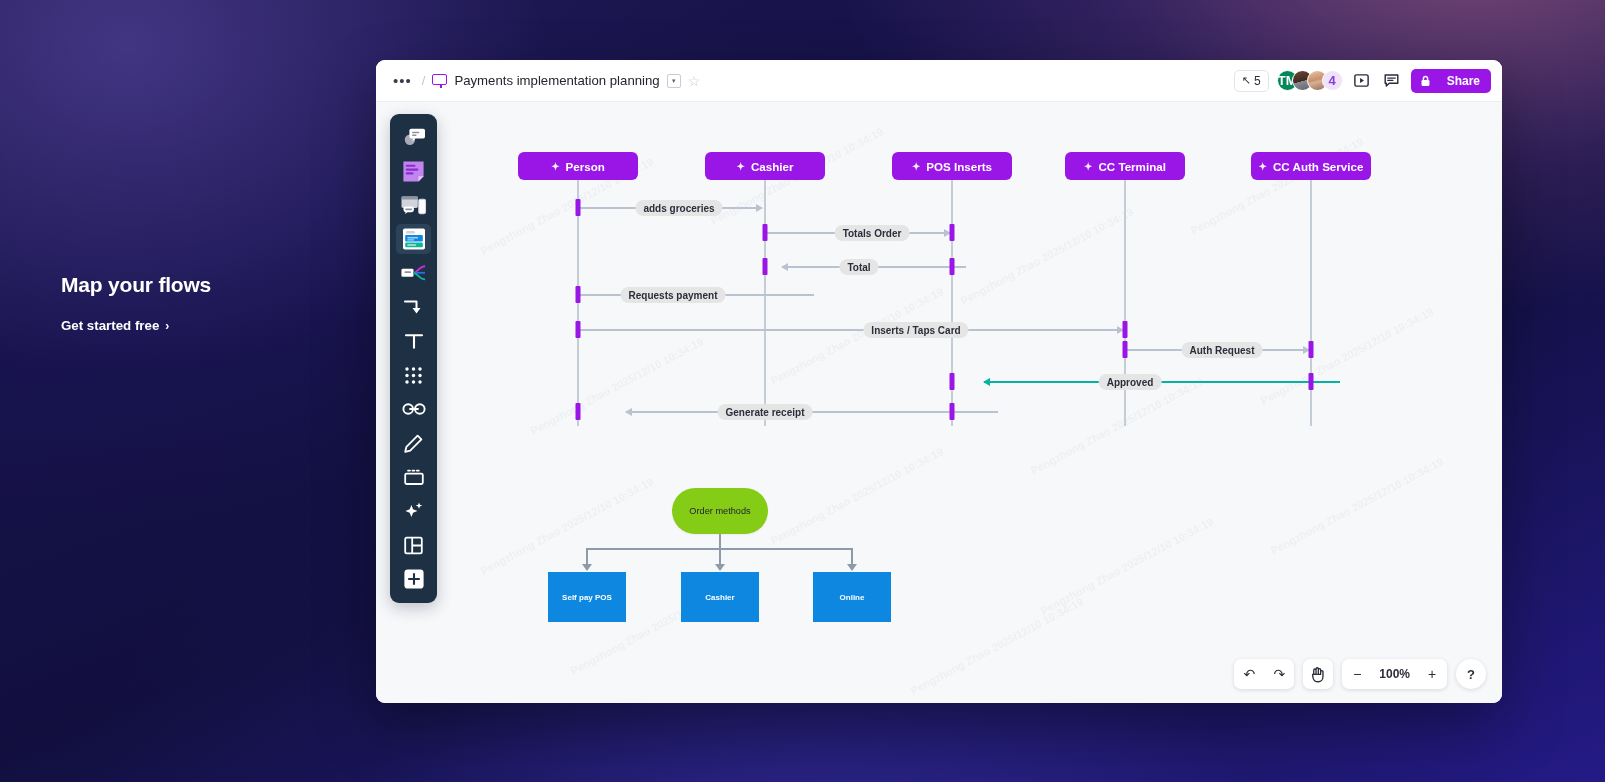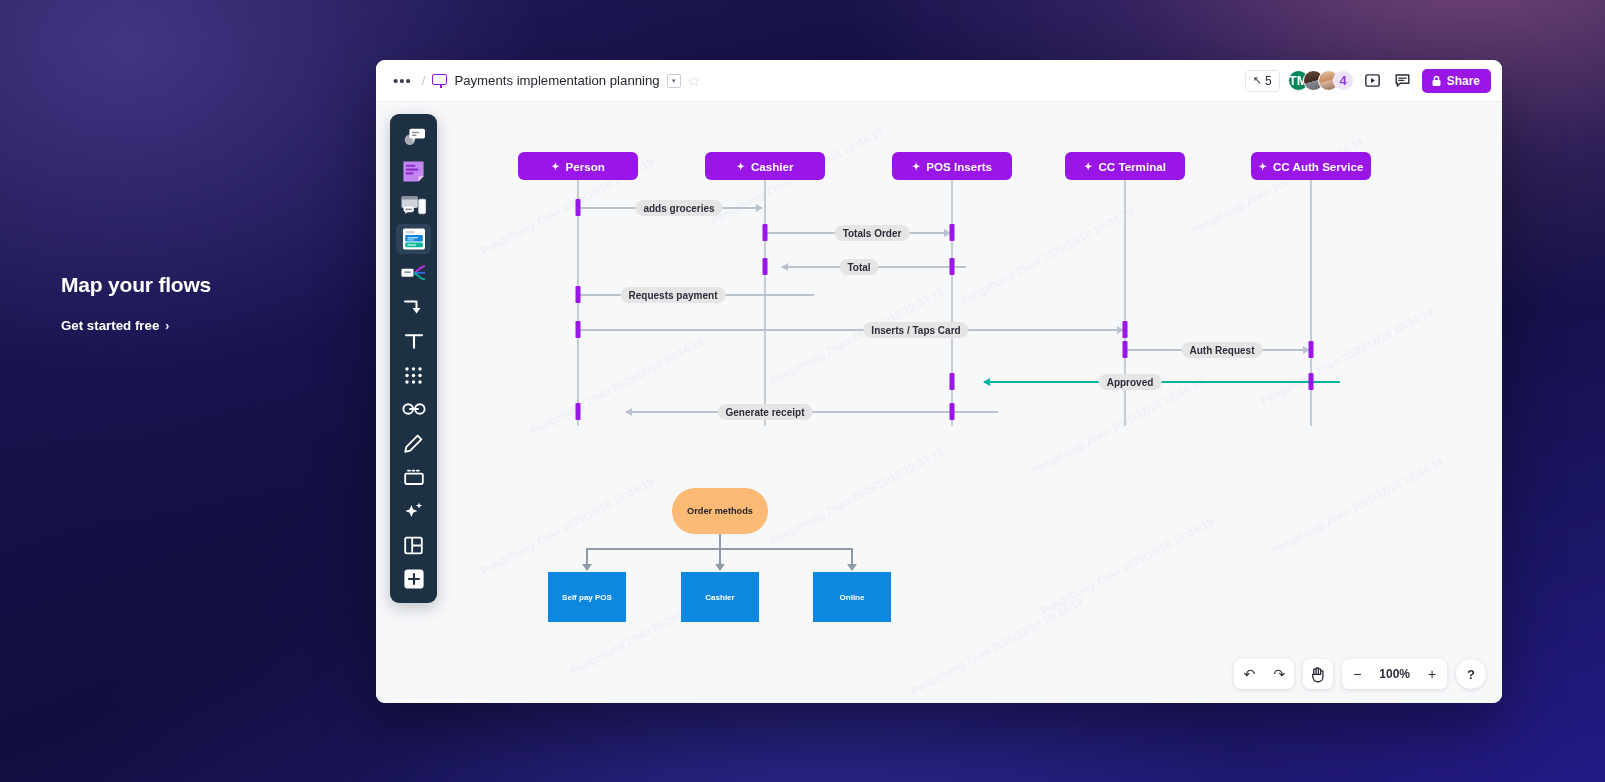--- a/index.html
+++ b/index.html
@@ -50,21 +50,21 @@
   .cursor-pill .arr { font-size: 11px; }
   .avatars { display: flex; align-items: center; }
   .av { width: 21px; height: 21px; border-radius: 50%; border: 1.6px solid #fff; margin-left: -6px;
         font-size: 13px; font-weight: 700; color: #fff; display: flex; align-items: center; justify-content: center; }
   .av:first-child { margin-left: 0; }
   .av-tm { background: #00875A; }
   .av-p1 { background: linear-gradient(165deg,#6b4a38 0%,#3f2a20 52%,#8a8d95 53%,#5c6069 100%); }
   .av-p2 { background: linear-gradient(165deg,#e6c9a8 0%,#c98f6a 45%,#d8b098 55%,#8f6a52 100%); }
   .av-more { background: #efe3fb; color: #8a3fd1; }
   .ico-btn { width: 22px; height: 22px; display: flex; align-items: center; justify-content: center; cursor: pointer; }
-  .share-btn { display: flex; align-items: center; gap: 5px; background: #9A16E6; color: #fff;
+  .share-btn { display: flex; align-items: center; gap: 16px; background: #9A16E6; color: #fff;
                font-size: 12px; font-weight: 600; border-radius: 5px; padding: 5px 11px 5px 9px; cursor: pointer; }
 
   
   .body { flex: 1; display: flex; position: relative; background: #f7f8fa; }
 
   
   .rail { position: absolute; left: 14px; top: 12px; width: 47px; background: #1E3044; border-radius: 9px;
           padding: 8px 0 9px; display: flex; flex-direction: column; align-items: center; gap: 4px; z-index: 4;
           box-shadow: 0 5px 16px rgba(10,20,40,0.24); }
   .rail-item { width: 35px; height: 30px; border-radius: 5px; display: flex; align-items: center; justify-content: center; cursor: pointer; }
@@ -86,22 +86,22 @@
   .msg { position: absolute; height: 2px; background: #b9c3cf; }
   .msg.teal { background: #06B2A0; height: 2.2px; }
   .ahead { position: absolute; width: 0; height: 0; top: 50%; }
   .ahead.r { right: -1px; transform: translateY(-50%); border-top: 4.5px solid transparent; border-bottom: 4.5px solid transparent; border-left: 7px solid #b9c3cf; }
   .ahead.l { left: -1px; transform: translateY(-50%); border-top: 4.5px solid transparent; border-bottom: 4.5px solid transparent; border-right: 7px solid #b9c3cf; }
   .ahead.l.teal { border-right-color: #06B2A0; }
   .msg-lbl { position: absolute; background: #e5e5e5; border-radius: 9px; padding: 2.5px 8px; font-size: 10px;
              font-weight: 700; color: #2b2e3a; white-space: nowrap; transform: translate(-50%,-50%); cursor: pointer; }
 
   
-  .oval { position: absolute; width: 96px; height: 46px; background: #fdba74; border-radius: 24px;
-          display: flex; align-items: center; justify-content: center; font-size: 9.2px; font-weight: 700;
+  .oval { position: absolute; width: 96px; height: 46px; background: #84cc16; border-radius: 24px;
+          display: flex; align-items: center; justify-content: center; font-size: 9.2px; font-weight: 400;
           color: #23252f; transform: translateX(-50%); cursor: pointer; box-shadow: 0 1px 2px rgba(0,0,0,0.05); }
   .fbox { position: absolute; width: 78px; height: 50px; background: #0D87DF; color: #fff; display: flex;
           align-items: center; justify-content: center; font-size: 8px; font-weight: 700; transform: translateX(-50%); cursor: pointer; }
   .fline { position: absolute; background: #8d9aa8; }
   .fhead { position: absolute; width: 0; height: 0; border-left: 5px solid transparent; border-right: 5px solid transparent;
            border-top: 7px solid #8d9aa8; transform: translateX(-50%); }
 
   
   .btmbar { position: absolute; right: 16px; bottom: 14px; display: flex; align-items: center; gap: 9px; z-index: 6; }
   .grp { display: flex; align-items: center; background: #fff; border-radius: 7px; box-shadow: 0 1px 4px rgba(20,25,45,0.14); overflow: hidden; }

